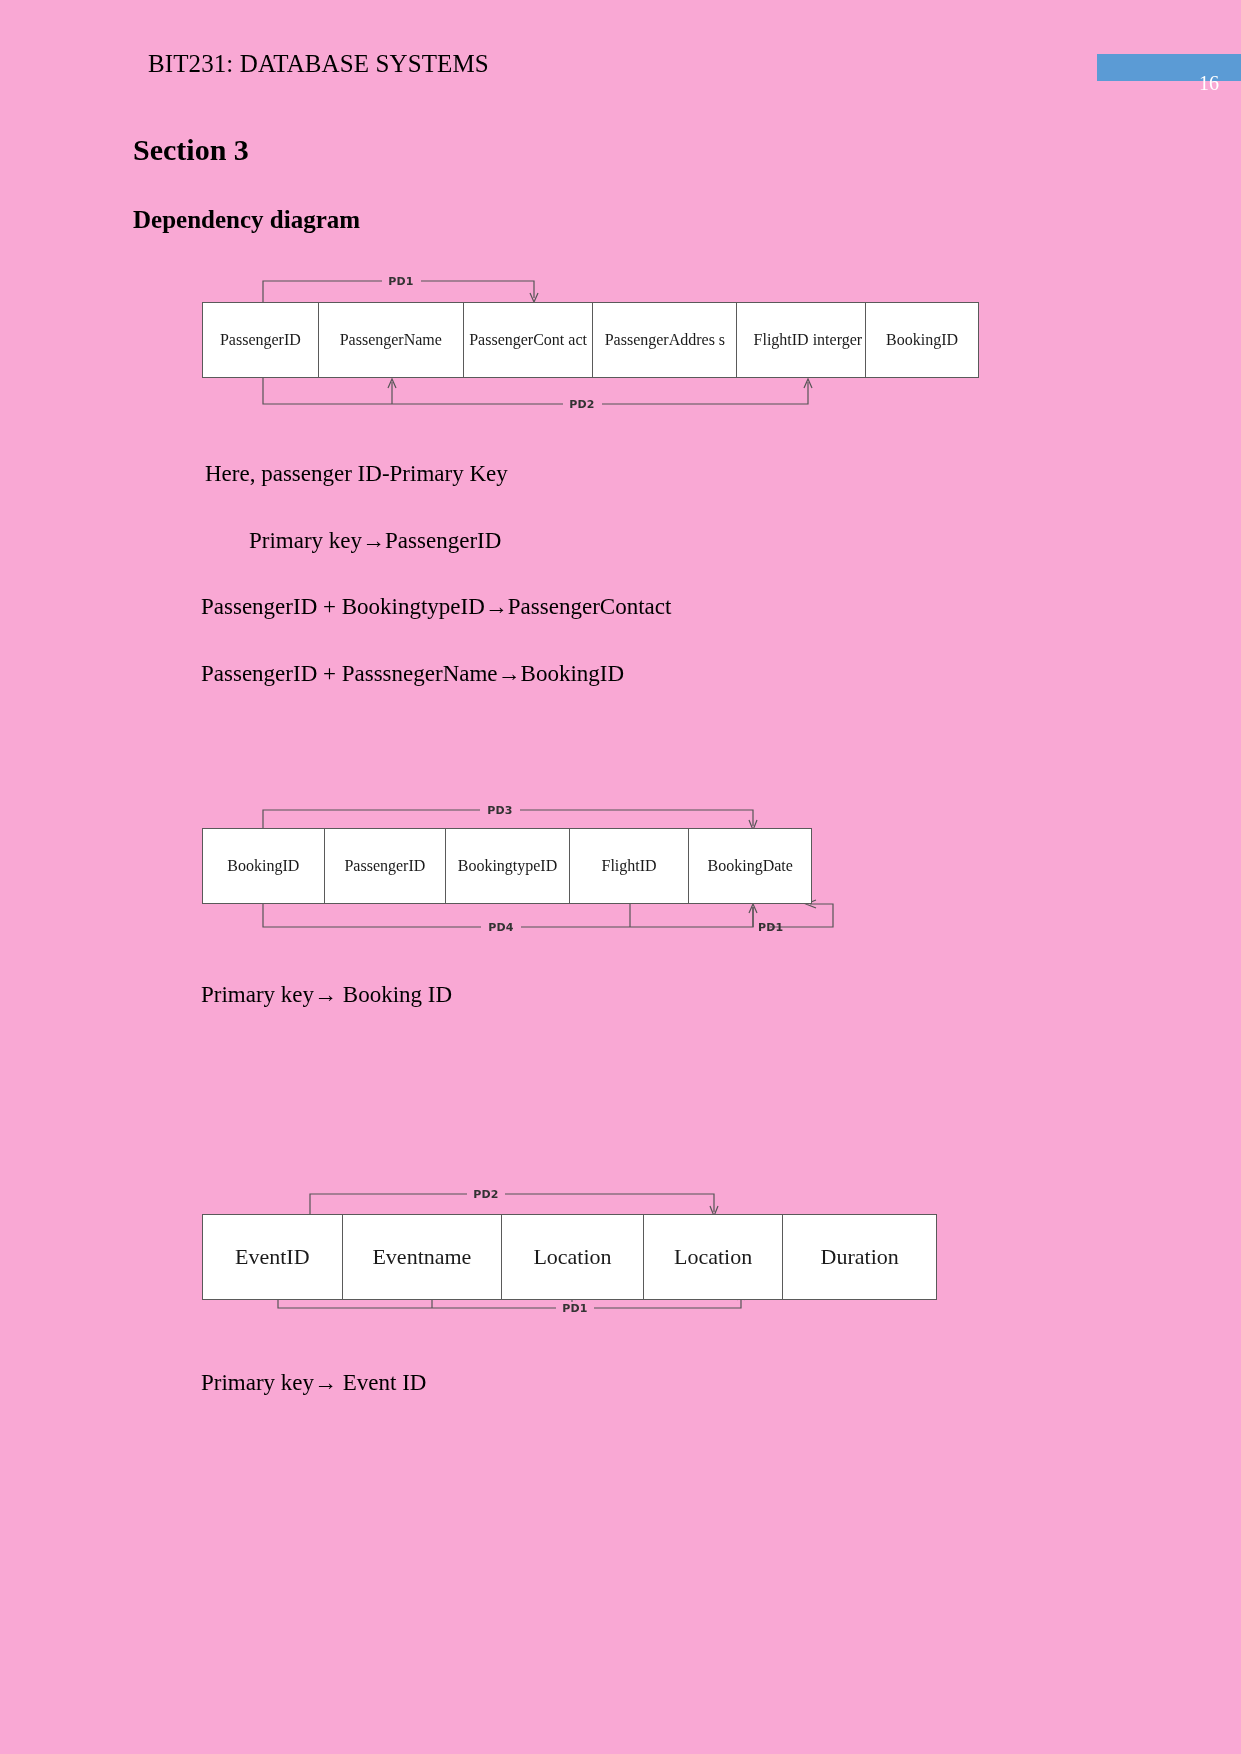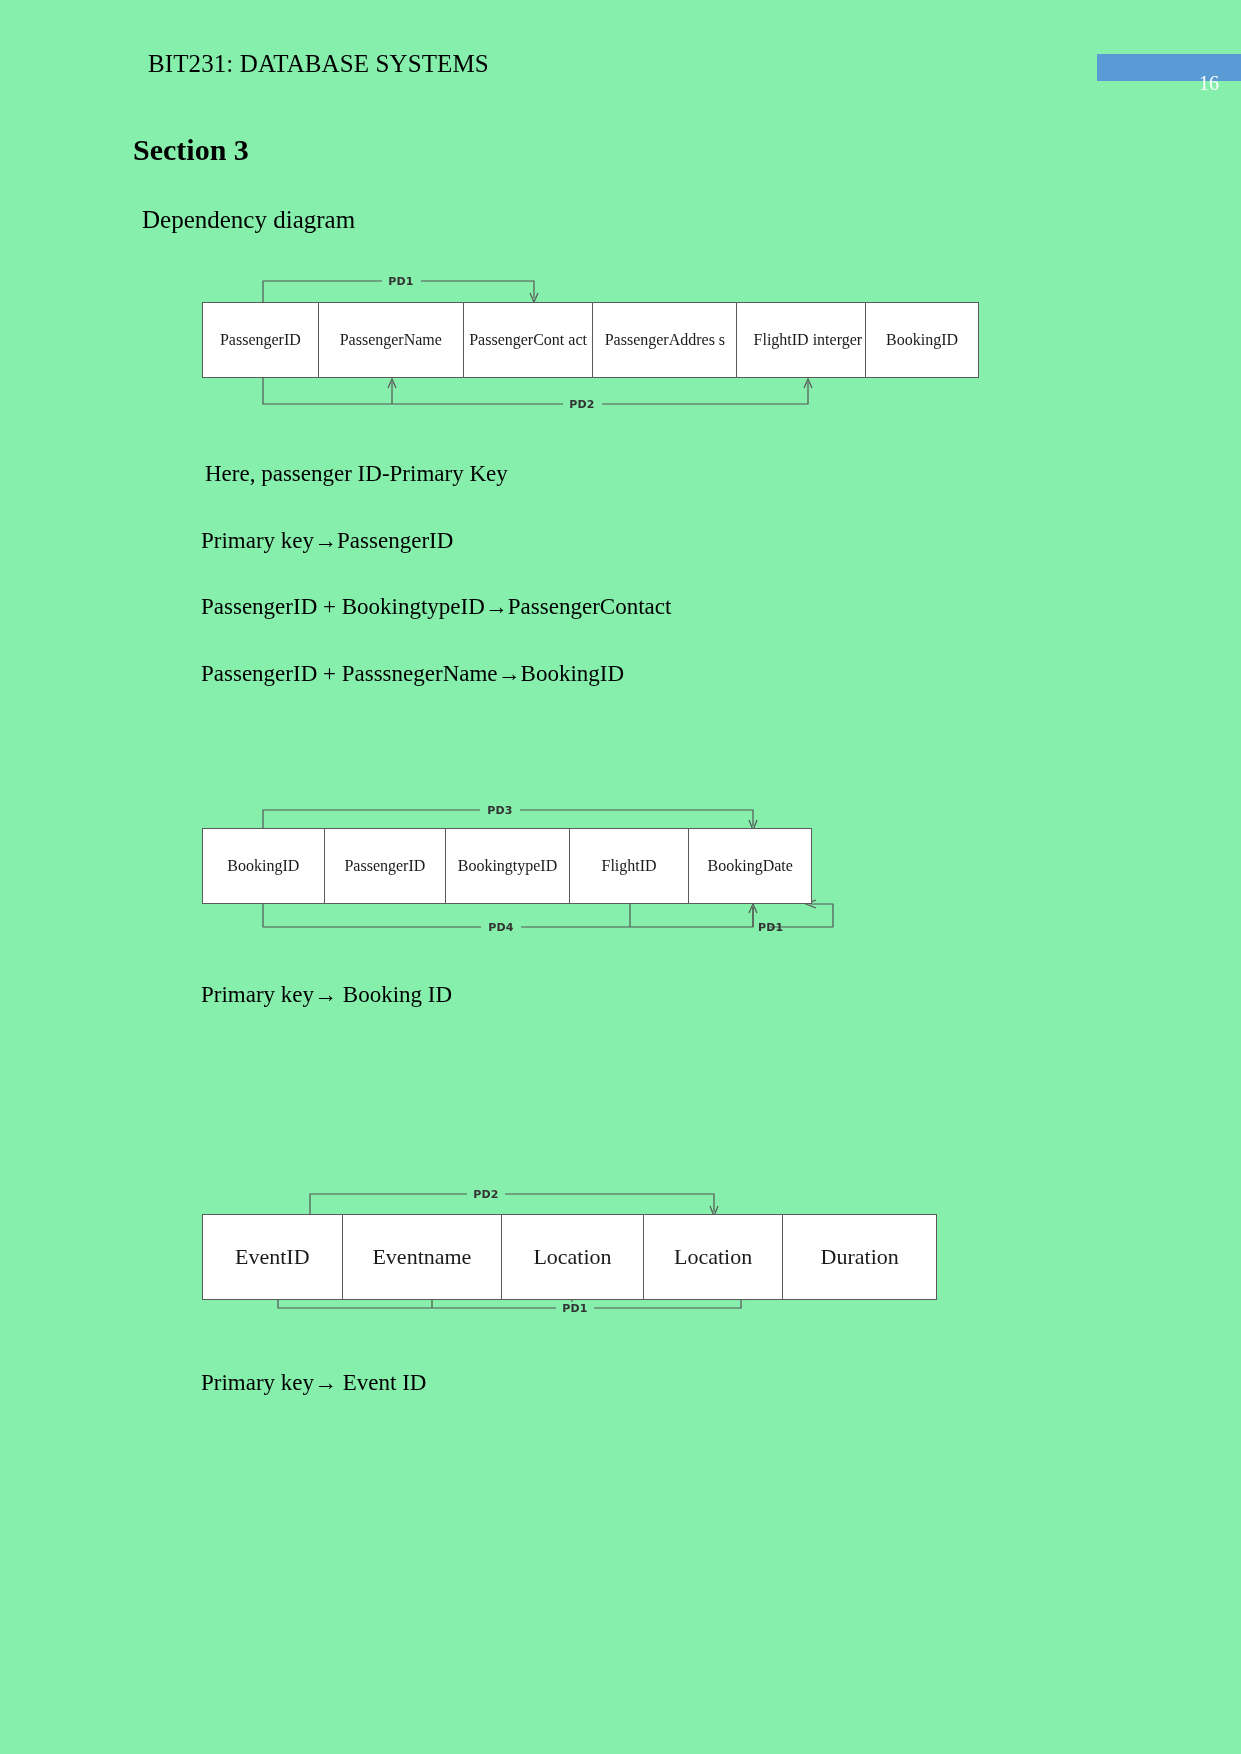--- a/index.html
+++ b/index.html
@@ -8,21 +8,21 @@
     background: #ffffff;
   }
   body {
     font-family: "Liberation Serif", "DejaVu Serif", serif;
     color: #000000;
   }
   .page {
     position: relative;
     width: 1241px;
     height: 1754px;
-    background: #86efac;
+    background: #f9a8d4;
     overflow: hidden;
   }
 
   
   .header {
     position: absolute;
     top: 48px;
     left: 0;
     width: 1241px;
     height: 40px;
@@ -59,24 +59,24 @@
   .h-section {
     position: absolute;
     left: 133px;
     top: 133px;
     font-size: 30px;
     font-weight: bold;
     font-family: "Liberation Serif", "DejaVu Serif", serif;
   }
   .h-sub {
     position: absolute;
-    left: 142px;
+    left: 133px;
     top: 206px;
     font-size: 25px;
-    font-weight: normal;
+    font-weight: bold;
     font-family: "Liberation Serif", "DejaVu Serif", serif;
   }
   .para {
     position: absolute;
     left: 201px;
     font-size: 23px;
     font-family: "Liberation Serif", "DejaVu Serif", serif;
     white-space: nowrap;
   }
 
@@ -159,21 +159,21 @@
       <div class="dep-cell" style="width:118px;">PassengerID</div>
       <div class="dep-cell" style="width:148px;">PassengerName</div>
       <div class="dep-cell" style="width:132px;">PassengerCont act</div>
       <div class="dep-cell" style="width:147px;">PassengerAddres s</div>
       <div class="dep-cell" style="width:118px;margin-left:13px;">FlightID interger</div>
       <div class="dep-cell" style="width:114px;">BookingID</div>
     </div>
   </div>
 
   <div class="para" style="top:461px; left:205px;">Here, passenger ID-Primary Key</div>
-  <div class="para" style="top:528px;">Primary key→PassengerID</div>
+  <div class="para" style="top:528px;margin-left:48px;">Primary key→PassengerID</div>
   <div class="para" style="top:594px;">PassengerID + BookingtypeID→PassengerContact</div>
   <div class="para" style="top:661px;">PassengerID + PasssnegerName→BookingID</div>
 
   <div class="diagram" style="left:0px; top:0px;">
 
     <svg class="dep-svg" width="1241" height="1000" style="top:0;">
 
       <g>
         <path d="M 263 829 L 263 810 L 480 810" fill="none" stroke="#555" stroke-width="1.2"></path>
         <path d="M 520 810 L 753 810 L 753 826" fill="none" stroke="#555" stroke-width="1.2"></path>

